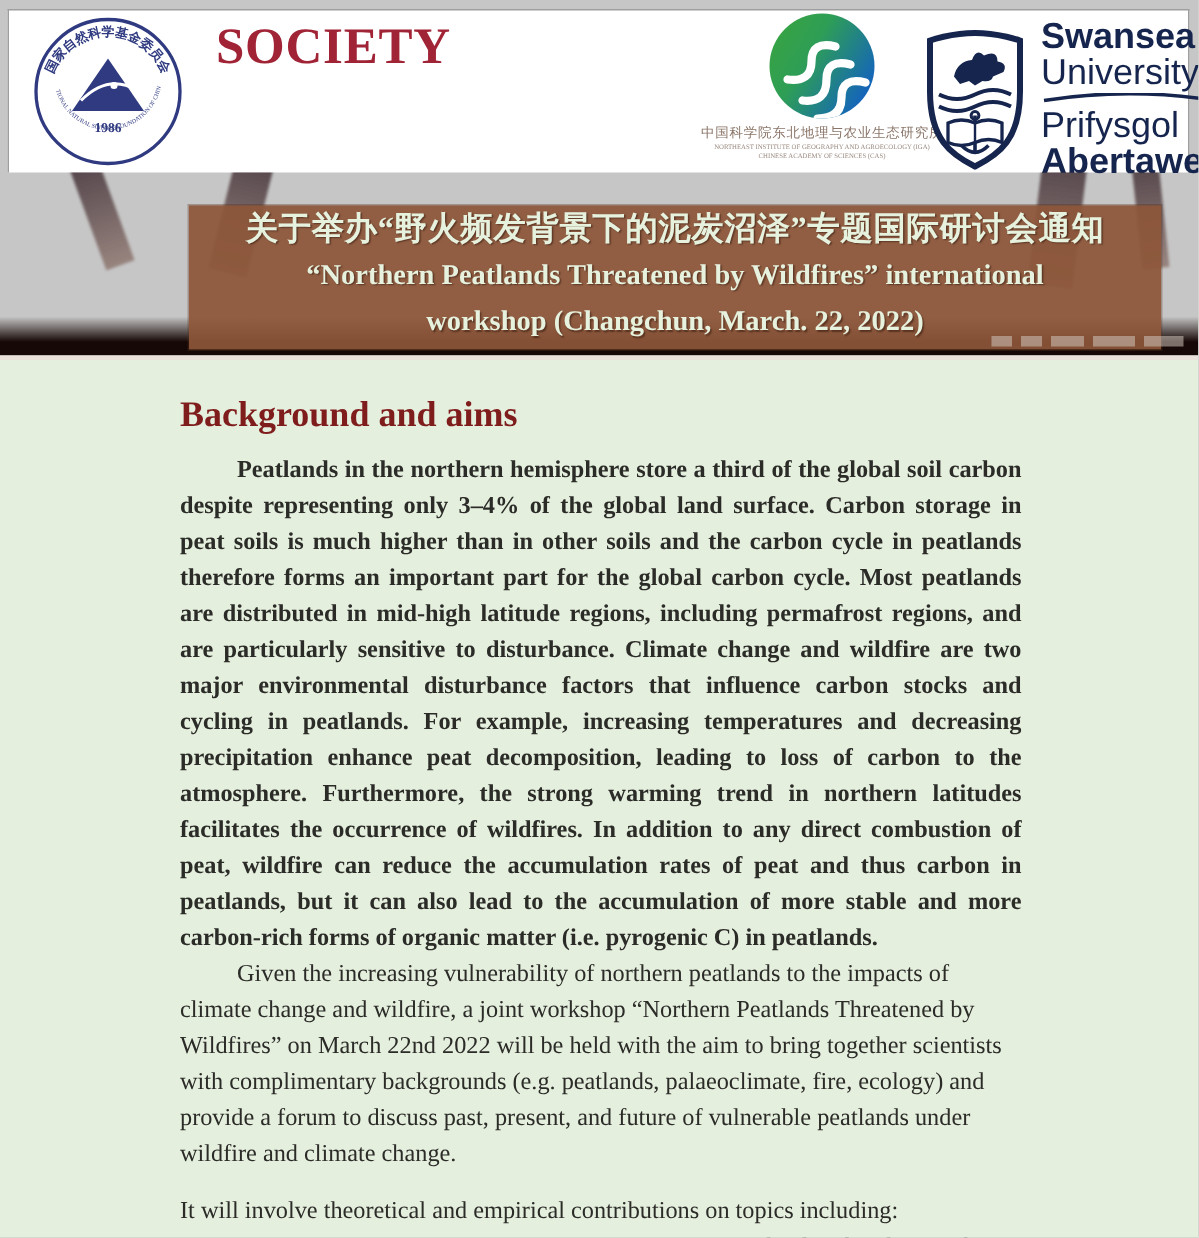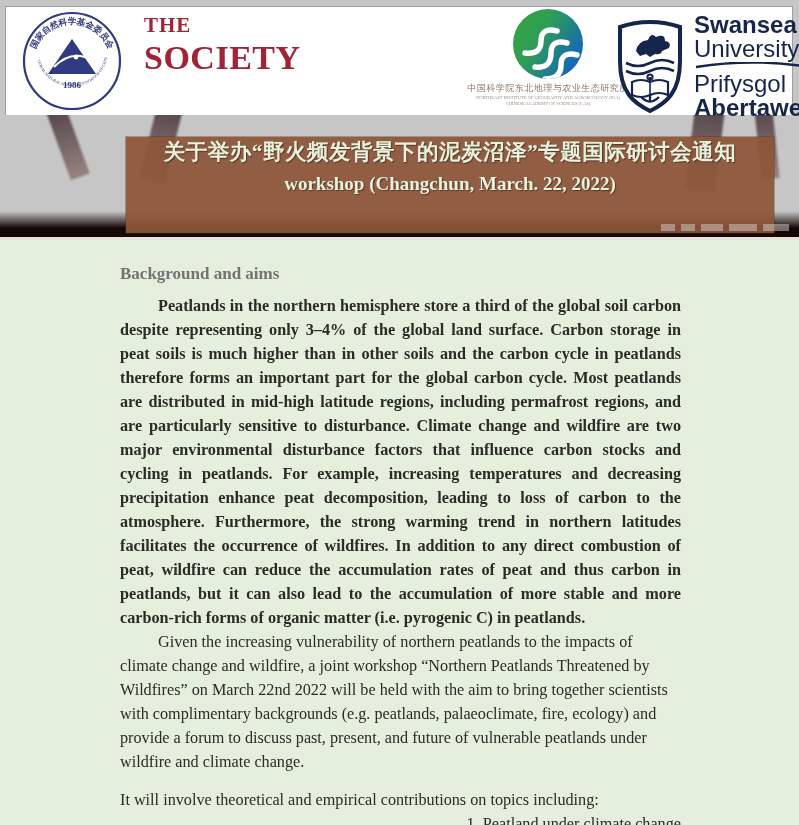--- a/index.html
+++ b/index.html
@@ -53,21 +53,21 @@
      text-shadow:1px 1px 1px rgba(40,15,5,.5);white-space:nowrap;}
   .banner-watermark{position:absolute;right:10px;bottom:6px;width:128px;height:7px;opacity:.55;
      background:
        linear-gradient(90deg,#cfc3bb 0 14px,rgba(0,0,0,0) 14px 20px,#cfc3bb 20px 34px,rgba(0,0,0,0) 34px 40px,
                         #cfc3bb 40px 62px,rgba(0,0,0,0) 62px 68px,#cfc3bb 68px 96px,rgba(0,0,0,0) 96px 102px,#cfc3bb 102px 128px);}
   .banner-strip{position:absolute;left:0;top:237px;width:799px;height:3px;background:#e9e1da;}
 
   
   .doc{position:absolute;left:0;top:240px;width:799px;height:585px;background:#e5efde;
        box-sizing:border-box;padding:24px 118px 0 120px;color:#2b2b28;}
-  .doc h2{font-size:17px;font-weight:bold;margin:0 0 10px 0;color:#737373;}
+  .doc h2{font-size:24px;font-weight:bold;margin:0 0 10px 0;color:#7f1d1d;}
   .para{font-size:16.2px;line-height:24px;margin:0;text-indent:38px;}
   .para-justify{text-align:justify;font-weight:bold;}
   .topics{margin-top:14px;}
   .topics-intro{font-size:16.2px;line-height:24px;}
   .topic-item{font-size:16.2px;line-height:24px;text-align:right;}
 </style>
 </head>
 <body>
 
 <div class="page">
@@ -87,21 +87,20 @@
         <text fill="#2f3a80" font-size="4">
           <textPath href="#arcBot" startOffset="50%" text-anchor="middle">NATIONAL NATURAL SCIENCE FOUNDATION OF CHINA</textPath>
         </text>
         <polygon points="50,28 26,63 74,63" fill="#2f3a80"></polygon>
         <path d="M32,56 Q50,38 69,49" stroke="#ffffff" stroke-width="2" fill="none"></path>
         <circle cx="54" cy="46" r="2.4" fill="#ffffff"></circle>
         <text x="50" y="77" text-anchor="middle" fill="#2f3a80" font-size="9" font-weight="bold">1986</text>
       </svg>
 
       <div class="rs">
-        <div class="rs-the">THE</div>
         <div class="rs-big">SOCIETY</div>
       </div>
 
       <div class="iga">
         <svg class="iga-sphere" width="74" height="74" viewBox="0 0 74 74">
           <defs>
             <linearGradient id="igaGrad" x1="0" y1="0" x2="1" y2="0.6">
               <stop offset="0" stop-color="#3aa43c"></stop>
               <stop offset="0.45" stop-color="#2e9e56"></stop>
               <stop offset="1" stop-color="#1566b8"></stop>
@@ -153,20 +152,21 @@
   </div>
 
   <div class="banner">
     <div class="trunk trunk-1"></div>
     <div class="trunk trunk-2"></div>
     <div class="trunk trunk-3"></div>
     <div class="trunk trunk-4"></div>
     <div class="banner-ground"></div>
     <div class="banner-box">
       <div class="bt-zh">关于举办“野火频发背景下的泥炭沼泽”专题国际研讨会通知</div>
+      <div class="bt-en">“Northern Peatlands Threatened by Wildfires” international</div>
       <div class="bt-en">workshop (Changchun, March. 22, 2022)</div>
     </div>
     <div class="banner-watermark"></div>
   </div>
   <div class="banner-strip"></div>
 
   <div class="doc">
     <h2>Background and aims</h2>
     <p class="para para-justify">Peatlands in the northern hemisphere store a third of the global soil carbon despite representing only 3–4% of the global land surface. Carbon storage in peat soils is much higher than in other soils and the carbon cycle in peatlands therefore forms an important part for the global carbon cycle. Most peatlands are distributed in mid-high latitude regions, including permafrost regions, and are particularly sensitive to disturbance. Climate change and wildfire are two major environmental disturbance factors that influence carbon stocks and cycling in peatlands. For example, increasing temperatures and decreasing precipitation enhance peat decomposition, leading to loss of carbon to the atmosphere. Furthermore, the strong warming trend in northern latitudes facilitates the occurrence of wildfires. In addition to any direct combustion of peat, wildfire can reduce the accumulation rates of peat and thus carbon in peatlands, but it can also lead to the accumulation of more stable and more carbon-rich forms of organic matter (i.e. pyrogenic C) in peatlands.</p>
     <p class="para">Given the increasing vulnerability of northern peatlands to the impacts of climate change and wildfire, a joint workshop “Northern Peatlands Threatened by Wildfires” on March 22nd 2022 will be held with the aim to bring together scientists with complimentary backgrounds (e.g. peatlands, palaeoclimate, fire, ecology) and provide a forum to discuss past, present, and future of vulnerable peatlands under wildfire and climate change.</p>

